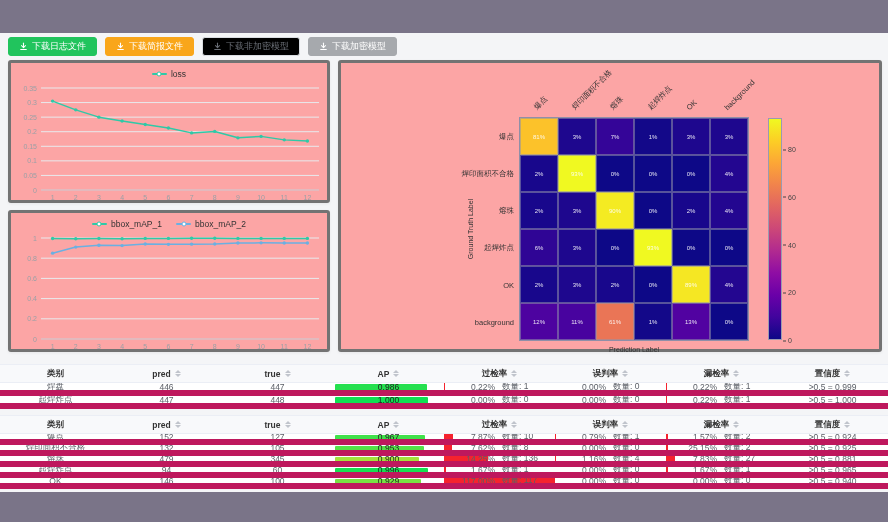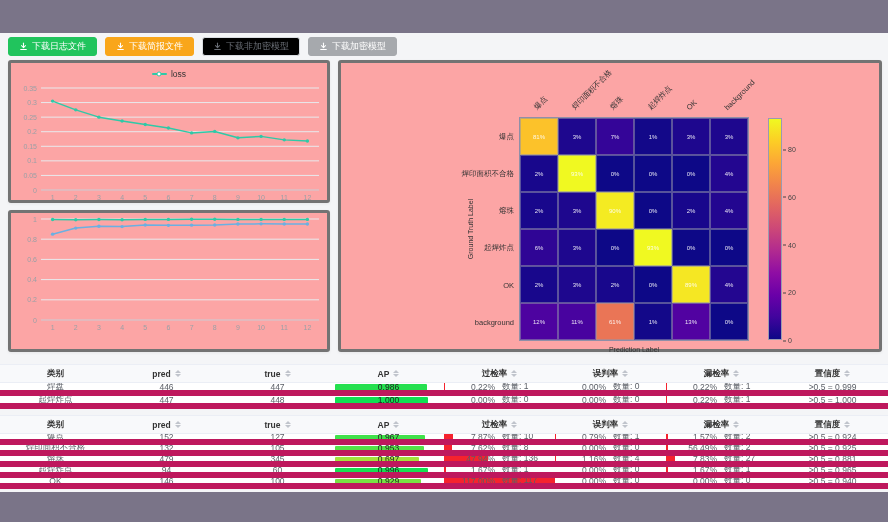--- a/index.html
+++ b/index.html
@@ -173,20 +173,34 @@
             <circle cx="180.58333333333334" cy="50.879999999999995" r="1.7" fill="#2fc9a7"></circle>
             <circle cx="203.75" cy="49.42285714285713" r="1.7" fill="#2fc9a7"></circle>
             <circle cx="226.91666666666666" cy="55.83428571428571" r="1.7" fill="#2fc9a7"></circle>
             <circle cx="250.08333333333334" cy="54.37714285714286" r="1.7" fill="#2fc9a7"></circle>
             <circle cx="273.25" cy="57.87428571428571" r="1.7" fill="#2fc9a7"></circle>
             <circle cx="296.4166666666667" cy="59.04" r="1.7" fill="#2fc9a7"></circle>
           </svg></div>
     </div>
 
     <div class="card card-map">
+      <div class="chart-legend" id="legend-map">
+          <span class="legend-item">
+            <span class="lmark" style="background:#2fc9a7">
+              <i class="ldot" style="border-color:#2fc9a7"></i>
+            </span>
+            <span>bbox_mAP_1</span>
+          </span>
+          <span class="legend-item">
+            <span class="lmark" style="background:#6ab0e2">
+              <i class="ldot" style="border-color:#6ab0e2"></i>
+            </span>
+            <span>bbox_mAP_2</span>
+          </span>
+        </div>
       <div id="chart-map"><svg width="320" height="123">
             <line x1="30" y1="107" x2="308" y2="107" stroke="#c9ced6" stroke-width="1"></line>
             <text x="26" y="109.5" text-anchor="end" font-size="7" fill="#9aa0a6">0</text>
             <line x1="30" y1="86.80000000000001" x2="308" y2="86.80000000000001" stroke="#e8eaed" stroke-width="1"></line>
             <text x="26" y="89.30000000000001" text-anchor="end" font-size="7" fill="#9aa0a6">0.2</text>
             <line x1="30" y1="66.6" x2="308" y2="66.6" stroke="#e8eaed" stroke-width="1"></line>
             <text x="26" y="69.1" text-anchor="end" font-size="7" fill="#9aa0a6">0.4</text>
             <line x1="30" y1="46.400000000000006" x2="308" y2="46.400000000000006" stroke="#e8eaed" stroke-width="1"></line>
             <text x="26" y="48.900000000000006" text-anchor="end" font-size="7" fill="#9aa0a6">0.6</text>
             <line x1="30" y1="26.199999999999996" x2="308" y2="26.199999999999996" stroke="#e8eaed" stroke-width="1"></line>
@@ -507,36 +521,36 @@
             <span class="pl">7.62%</span>
             <span class="pr">数量: 8</span>
           </div>
           <div class="td rate">
             <div class="rbar" style="width:0%;"></div>
             <span class="pl">0.00%</span>
             <span class="pr">数量: 0</span>
           </div>
           <div class="td rate">
             <div class="rbar" style="width:1.9%;min-width:1px;"></div>
-            <span class="pl">56.49%</span>
+            <span class="pl">25.15%</span>
             <span class="pr">数量: 2</span>
           </div>
           <div class="td">&gt;0.5 = 0.925</div>
         </div>
         <div class="trow">
           <div class="td">熔珠</div>
           <div class="td">479</div>
           <div class="td">345</div>
           <div class="td ap">
             <div class="apbar" style="width:calc((100% - 18px) * 0.9);background:rgb(163,226,60)"></div>
-            <span class="aptext">0.697</span>
+            <span class="aptext">0.900</span>
           </div>
           <div class="td rate">
             <div class="rbar" style="width:39.42%;min-width:1px;"></div>
-            <span class="pl">47.94%</span>
+            <span class="pl">14.25%</span>
             <span class="pr">数量: 136</span>
           </div>
           <div class="td rate">
             <div class="rbar" style="width:1.16%;min-width:1px;"></div>
             <span class="pl">1.16%</span>
             <span class="pr">数量: 4</span>
           </div>
           <div class="td rate">
             <div class="rbar" style="width:7.83%;min-width:1px;"></div>
             <span class="pl">7.83%</span>

